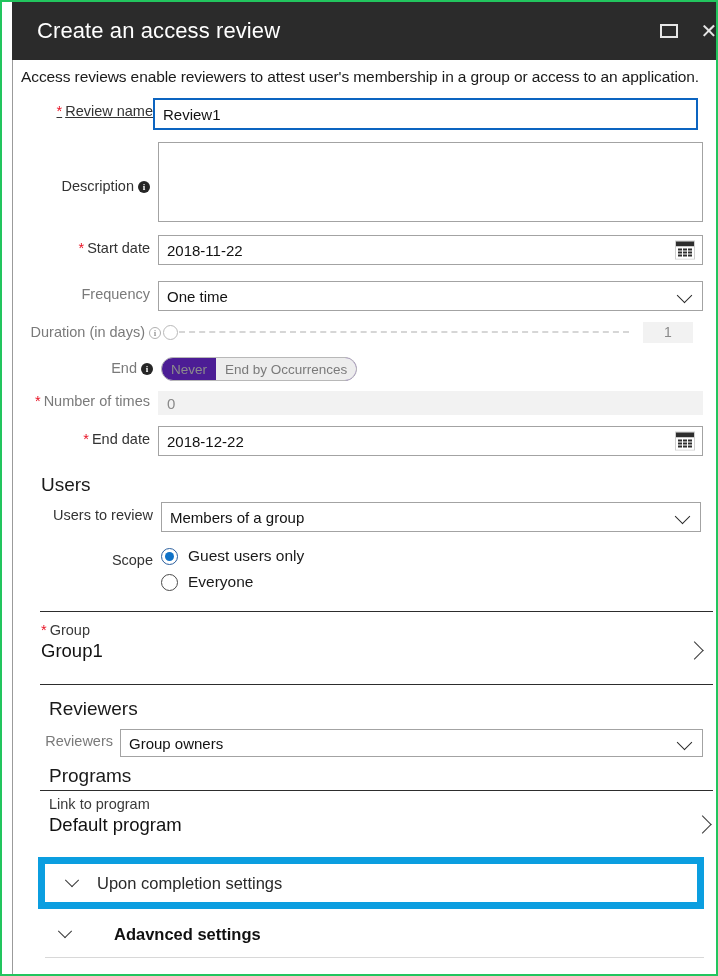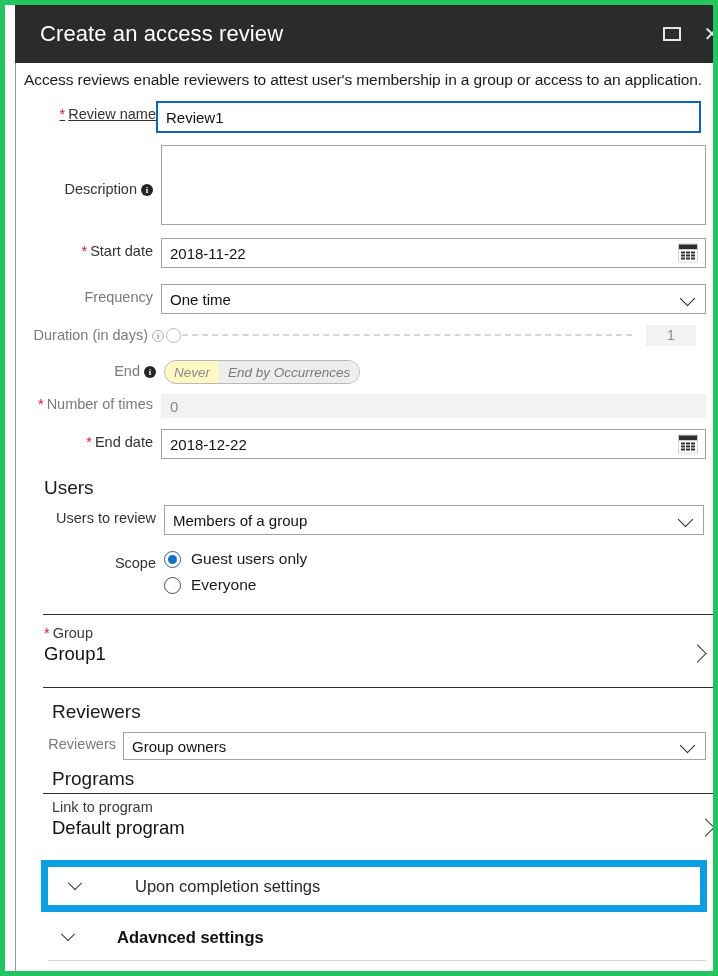--- a/index.html
+++ b/index.html
@@ -6,21 +6,21 @@
   html, body {
     margin: 0; padding: 0;
     background: #ffffff;
     font-family: "Liberation Sans", sans-serif;
   }
   #screen {
     position: relative;
     width: 718px; height: 976px;
     background: #ffffff;
     overflow: hidden;
-    border: 5px solid #22c55e;
+    border: 2px solid #22c55e;
   }
 
   
   .titlebar {
     position: absolute; left: 10px; top: 0;
     width: 708px; height: 58px;
     background: #2b2b2b;
     display: flex; align-items: center;
   }
   .titlebar-text {
@@ -161,22 +161,21 @@
     margin-left: 14px; flex: none;
   }
 
   
   .pill {
     border: 1px solid #b8b8b8;
     border-radius: 13px;
     height: 24px;
     display: inline-flex; align-items: flex-end;
     overflow: hidden;
-    background: #fef9c3;
-    font-style: italic;
+    background: #4c1d95;
   }
   .pill-seg {
     font-size: 13.5px; color: #8c8c8c;
     padding: 0 9px; height: 100%;
     display: flex; align-items: center;
     white-space: nowrap; cursor: pointer;
   }
   .pill-seg.active { background: #ededed; color: #7a7a7a; }
 
   
@@ -425,21 +424,21 @@
 
     <div class="sec-title" style="left:36px; top:705px;">Programs</div>
     <div class="divider" style="left:27px; top:730px; width:673px;"></div>
 
     <div class="nav-row" style="left:36px; top:736px; width:664px; height:56px;">
       <div class="nav-sub">Link to program</div>
       <div class="nav-main">Default program</div>
       <span class="chev-right" style="right:4px; top:22px;"></span>
     </div>
 
-    <div class="accordion highlight" style="left:25px; top:797px; width:666px; height:52px;gap:35px;">
+    <div class="accordion highlight" style="left:25px; top:797px; width:666px; height:52px;">
       <span class="chev-down" style="margin-left:22px;"></span>
       <span class="acc-label">Upon completion settings</span>
     </div>
 
     <div class="accordion" style="left:32px; top:852px; width:659px; height:44px;gap:24px;">
       <span class="chev-down" style="margin-left:15px;"></span>
       <span class="acc-label bold">Adavnced settings</span>
     </div>
 
     <div class="divider light" style="left:32px; top:897px; width:659px;"></div>

